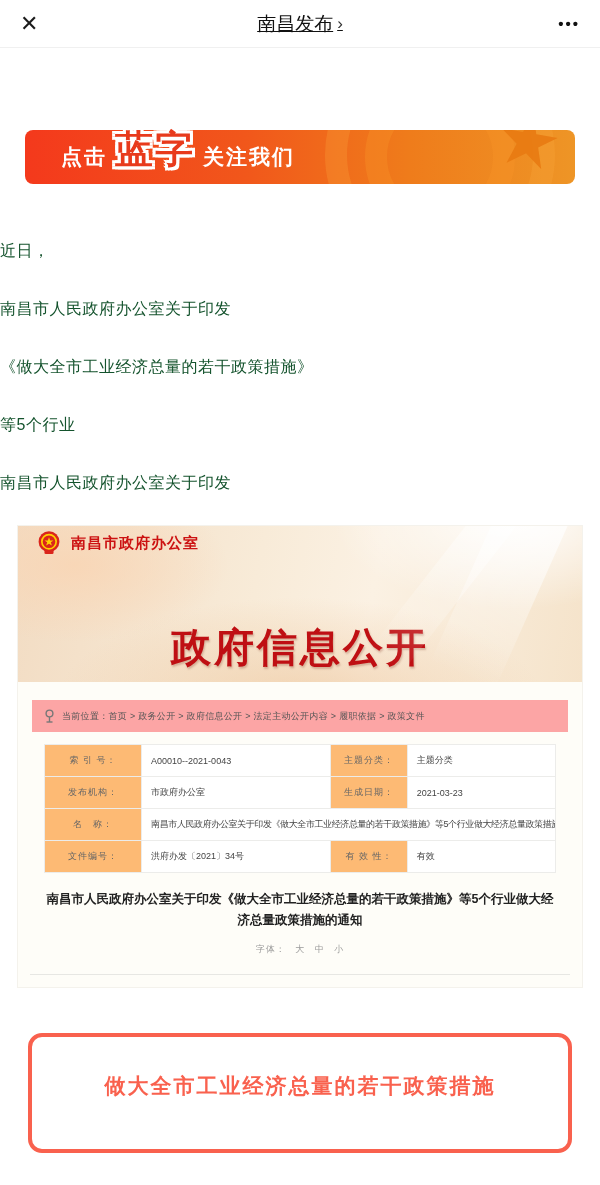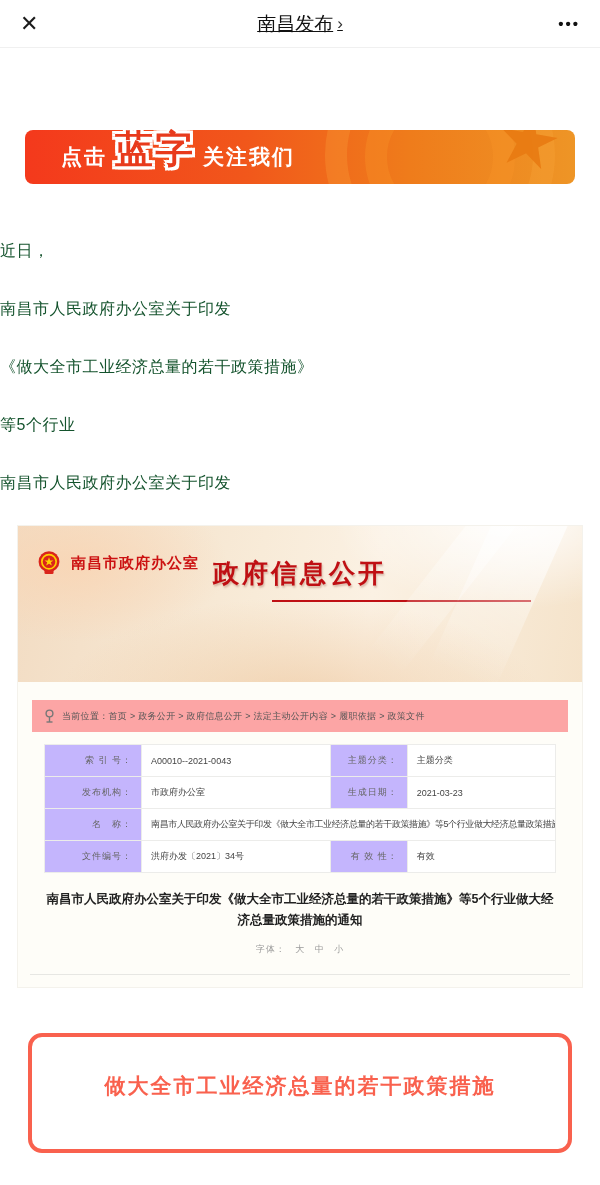--- a/index.html
+++ b/index.html
@@ -141,37 +141,37 @@
     top: -60px;
     right: 40px;
     width: 70px;
     height: 220px;
     background: linear-gradient(rgba(255,255,255,0.9), rgba(255,255,255,0));
     transform: rotate(24deg);
   }
   .gov-hero .ray2 { right: 110px; transform: rotate(38deg); width: 40px; opacity: .7; }
   .gov-site {
     position: absolute;
-    top: 24px;
+    top: 4px;
     left: 18px;
     display: flex;
     align-items: center;
     gap: 9px;
   }
   .gov-site .emblem { width: 26px; height: 26px; display: block; }
   .gov-site .site-name {
     color: #cc1212;
     font-size: 15px;
     font-weight: 700;
     letter-spacing: 1px;
   }
   .gov-hero-title {
-    margin-top: 30px;
-    text-align: center;
-    font-size: 26px;
+    margin-top: 94px;
+    text-align: center;
+    font-size: 40px;
     font-weight: 900;
     color: #bf0f13;
     letter-spacing: 3px;
     text-shadow: 1px 2px 2px rgba(120,30,10,0.25);
   }
   .gov-hero-underline {
     margin-left: 45%;
     margin-top: 9px;
     width: 46%;
     height: 2px;
@@ -201,23 +201,23 @@
     table-layout: fixed;
   }
   .gov-table td {
     border: 1px solid #ececea;
     padding: 9px 9px;
     background: #fff;
     overflow: hidden;
     white-space: nowrap;
   }
   .gov-table td.lbl {
-    background: #c4b5fd;
+    background: #fdba74;
     color: #666;
-    text-align: right;
+    text-align: center;
     letter-spacing: 1px;
   }
   .gov-table col.c1 { width: 19%; }
   .gov-table col.c2 { width: 37%; }
   .gov-table col.c3 { width: 15%; }
   .gov-table col.c4 { width: 29%; }
   .gov-table td.long { letter-spacing: -0.4px; }
 
   .gov-doc-title {
     margin: 16px 28px 0;

